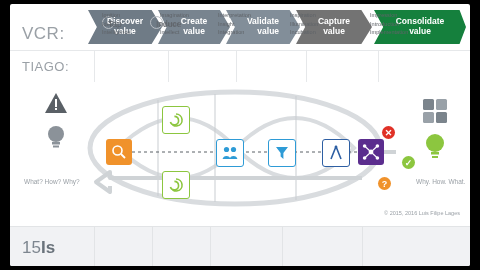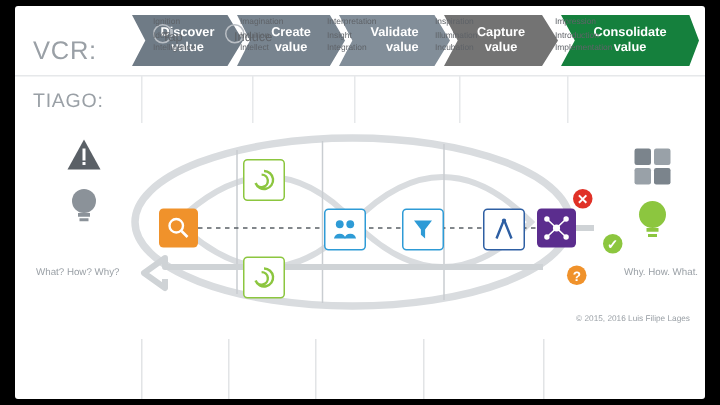--- a/index.html
+++ b/index.html
@@ -207,20 +207,25 @@
         </svg>
       </div>
 
       <div class="badge" style="left:372px;top:44px;background:#e03127;">✕</div>
       <div class="badge" style="left:392px;top:74px;background:#8cc63f;">✓</div>
       <div class="badge" style="left:368px;top:95px;background:#f0922b;">?</div>
     </div>
 
     <div class="copyright">© 2015, 2016 Luis Filipe Lages</div>
 
+    <div class="bottom">
+      <div class="fifteen">
+        <span>15</span><b>Is</b>
+      </div>
+    </div>
     <div class="isep" style="left:84px;"></div>
     <div class="isep" style="left:142px;"></div>
     <div class="isep" style="left:200px;"></div>
     <div class="isep" style="left:272px;"></div>
     <div class="isep" style="left:352px;"></div>
 
     <div class="icol" style="left:92px;">
       <div>Ignition</div>
       <div>Idea</div>
       <div>Intelligence</div>

